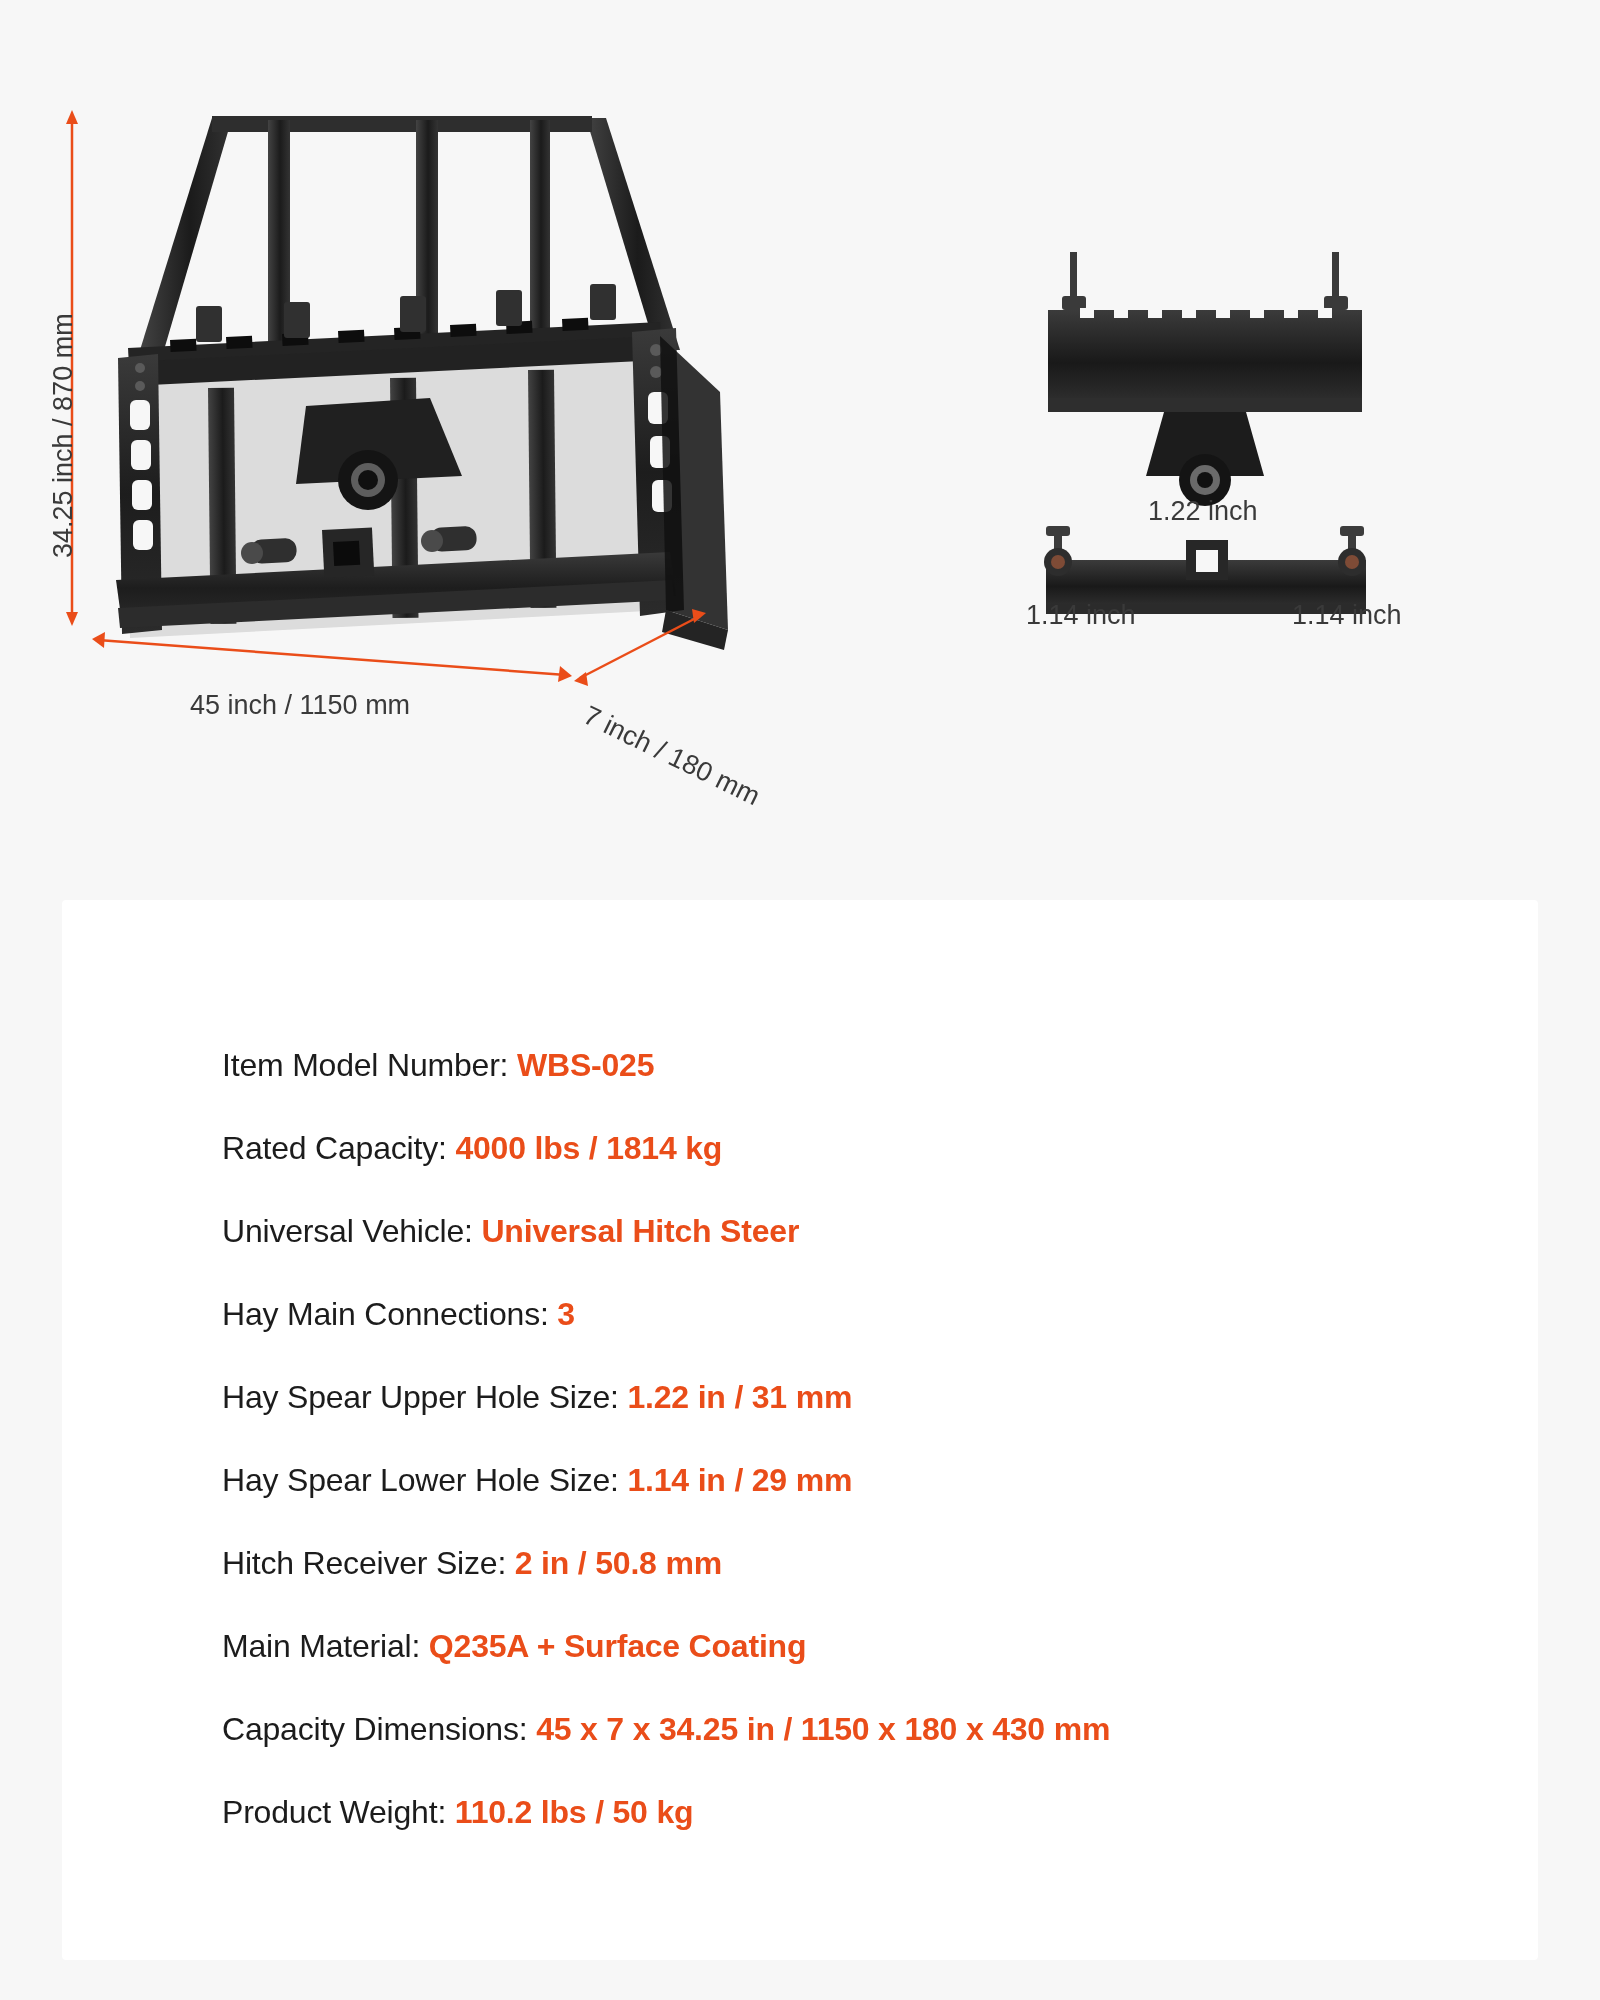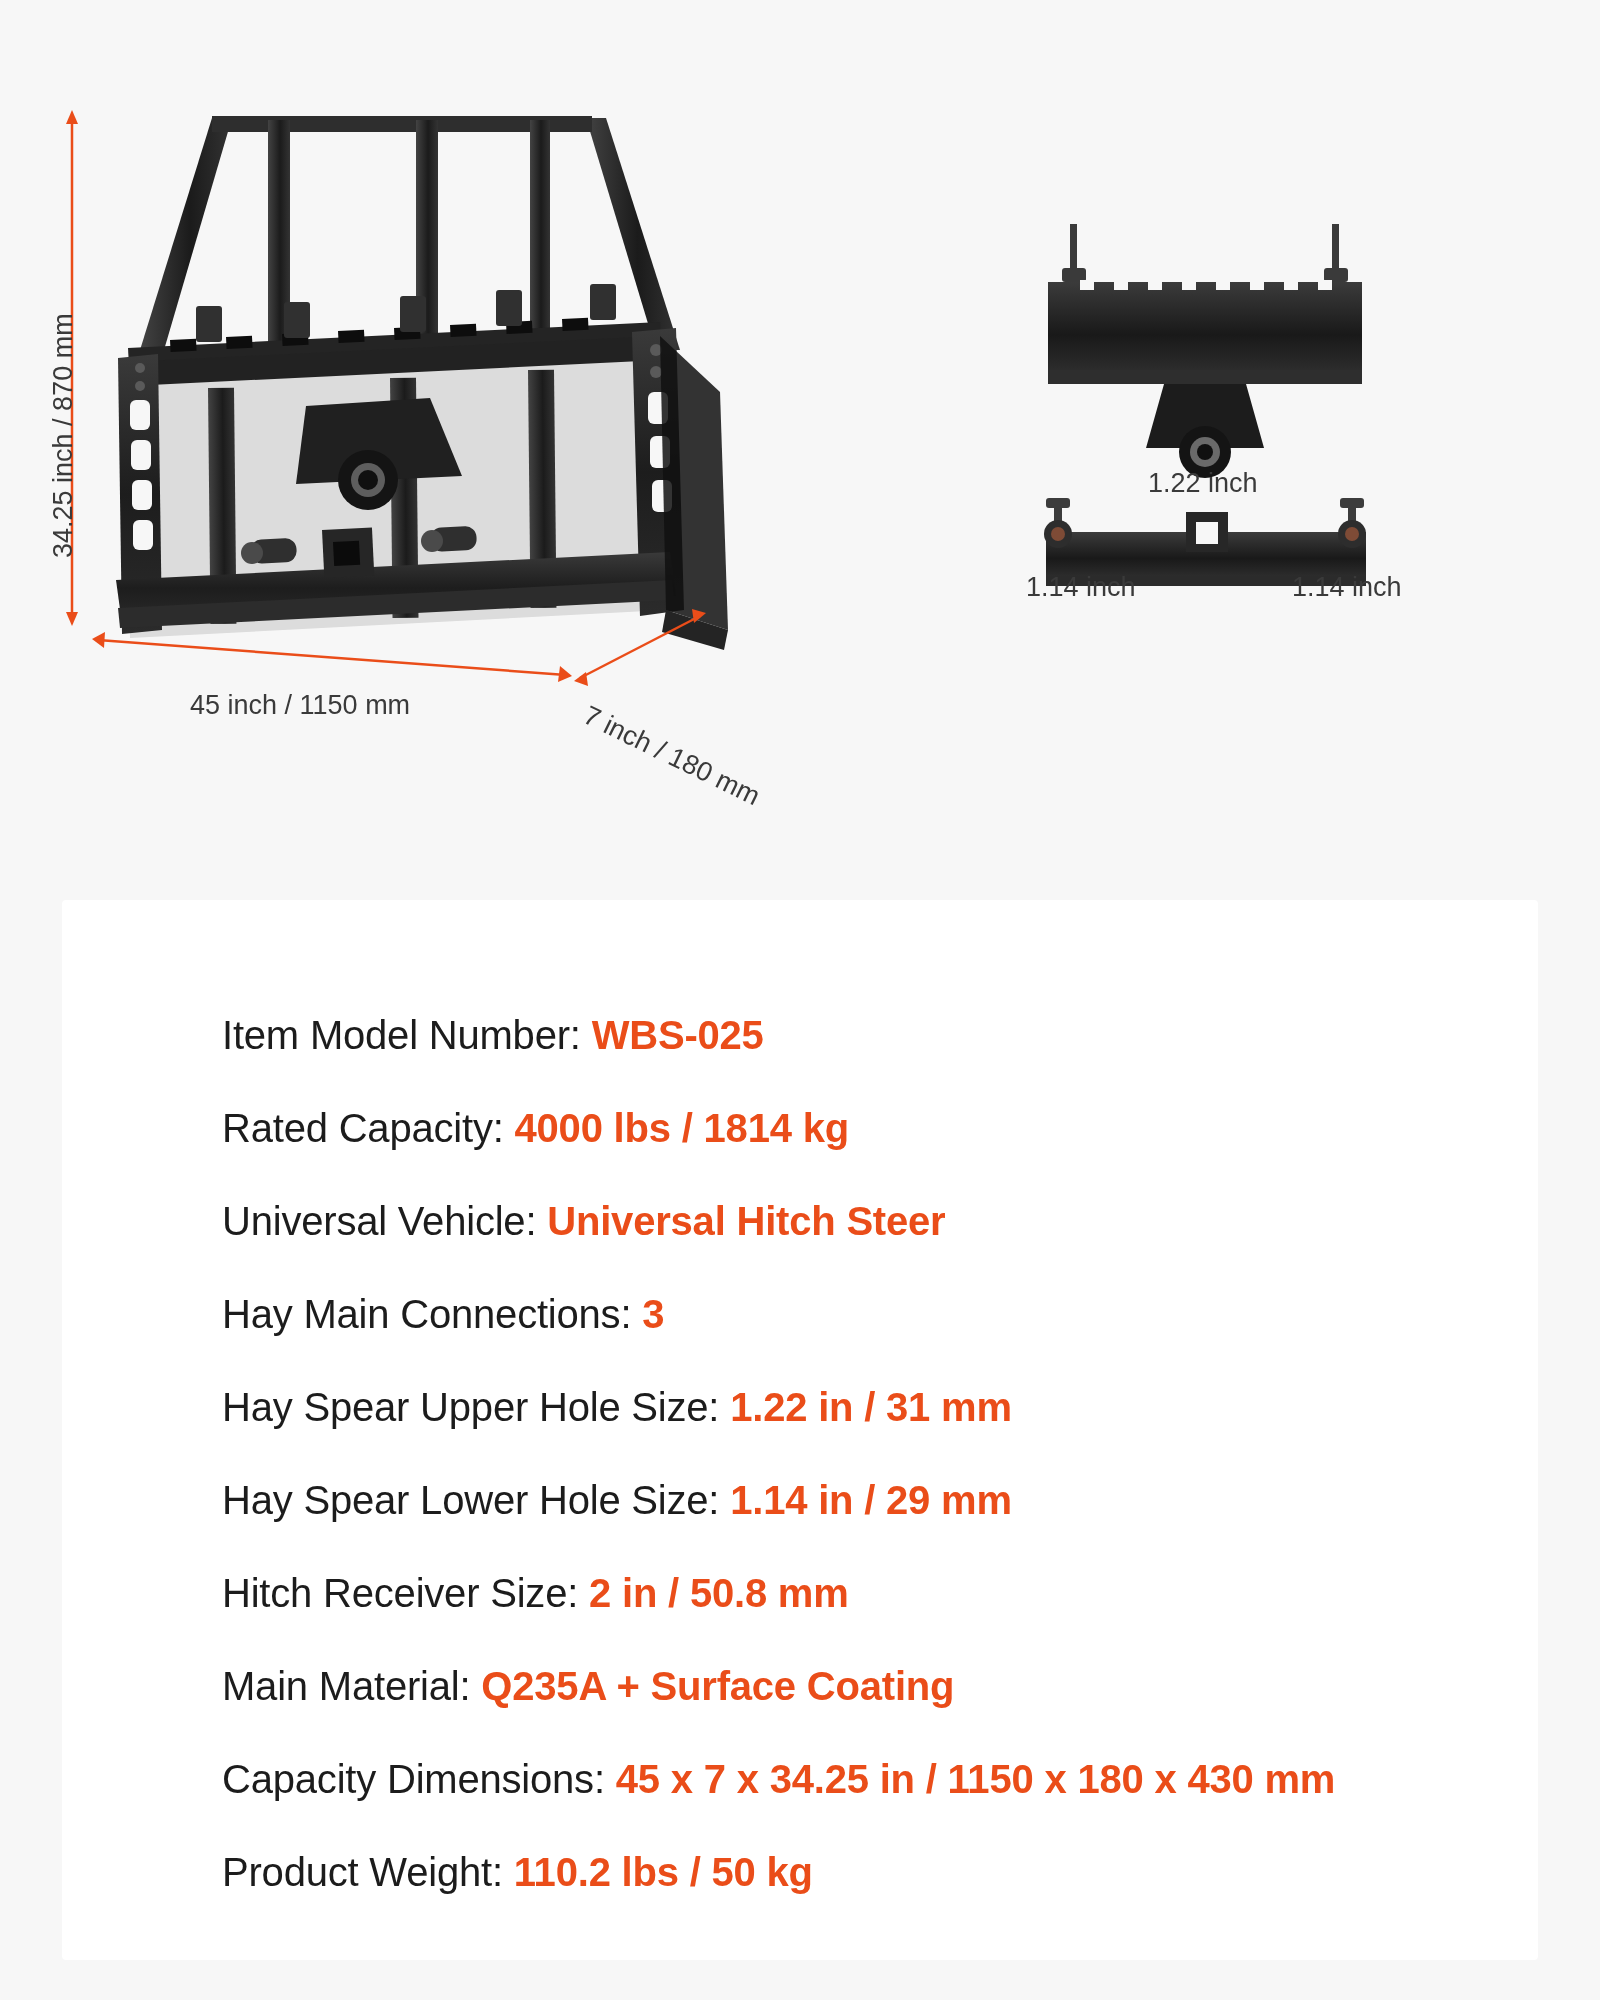--- a/index.html
+++ b/index.html
@@ -22,21 +22,21 @@
   }
 
   .main-view {
     position: absolute;
     left: 100px; top: 110px;
     width: 880px; height: 650px;
   }
 
   .side-view {
     position: absolute;
-    left: 1040px; top: 220px;
+    left: 1040px; top: 248px;
     width: 400px; height: 420px;
   }
 
   svg { display: block; overflow: visible; }
 
   .dim-text {
     position: absolute;
     color: #3a3a3a;
     font-size: 27px;
     white-space: nowrap;
@@ -65,25 +65,26 @@
   }
 
   .spec-list {
     position: absolute;
     left: 160px;
     top: 110px;
     right: 60px;
   }
 
   .spec-row {
-    font-size: 40px;
+    font-size: 32px;
     color: #1c1c1c;
     margin-bottom: 43px;
     line-height: 1.25;
     letter-spacing: -0.2px;
+    margin-top: 35px;
   }
 
   .spec-label { font-weight: 400; }
 
   .spec-value {
     color: #ea4d19;
     font-weight: bold;
   }
 </style>
 </head>

